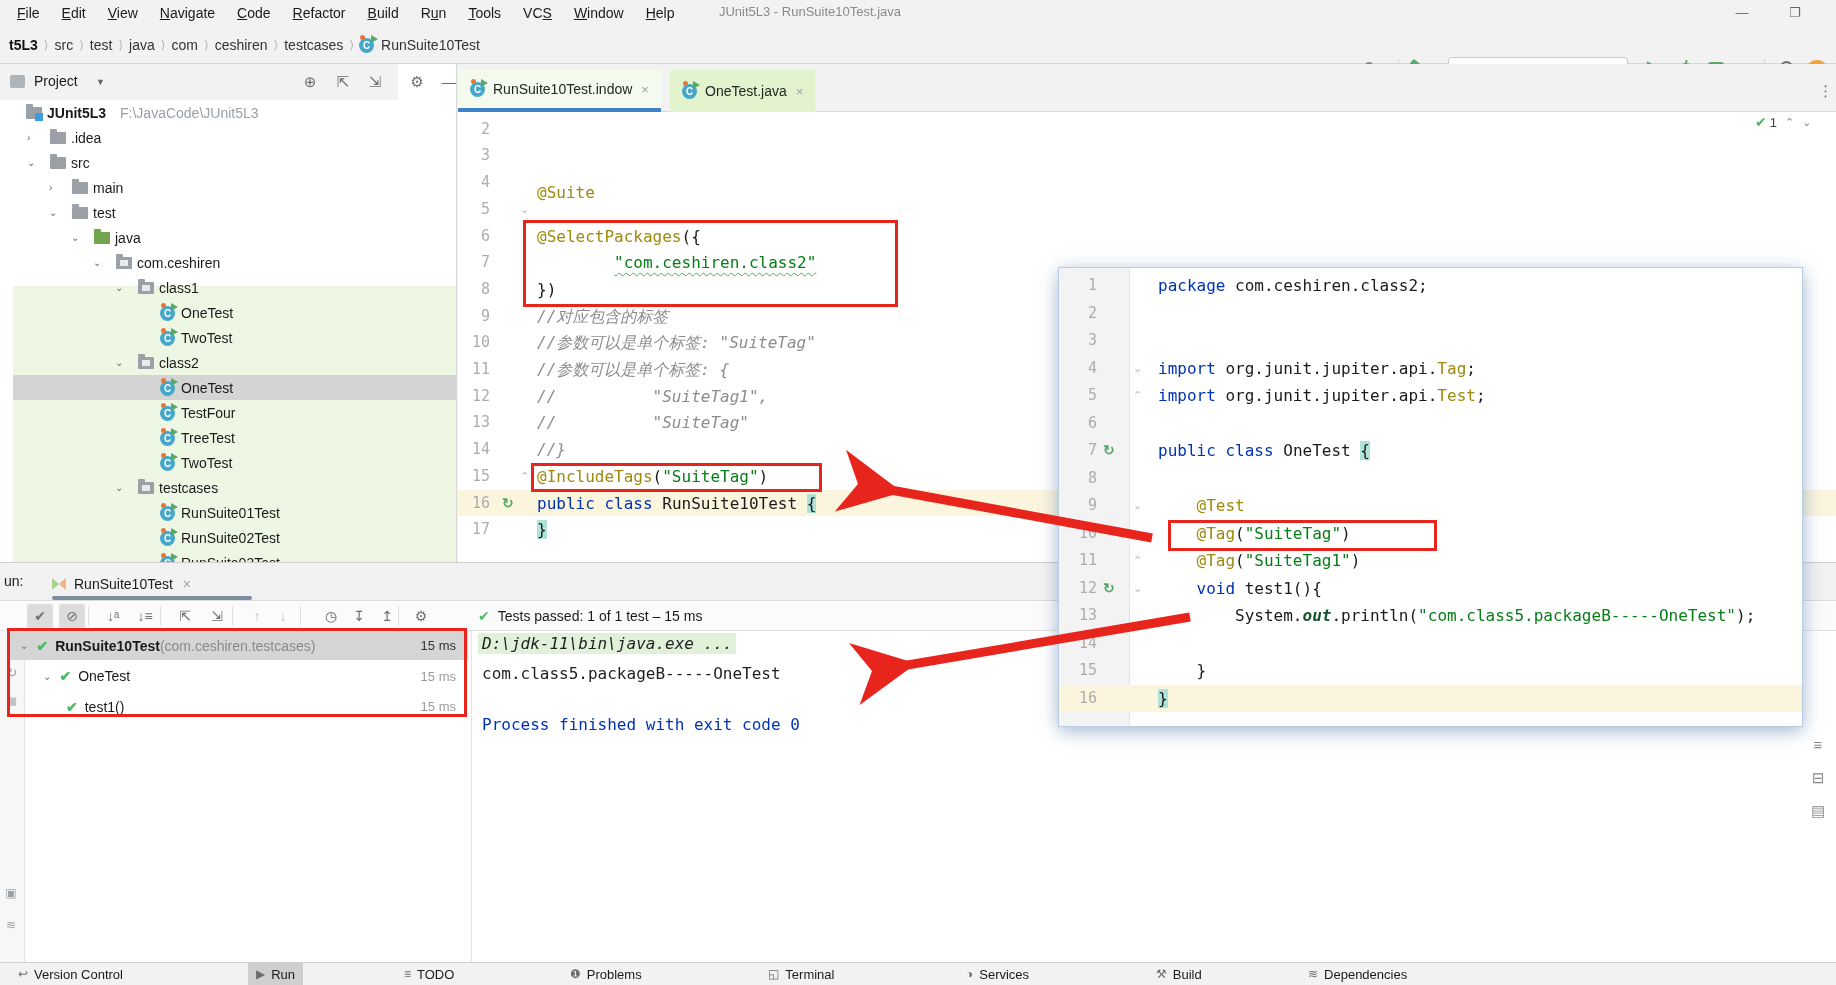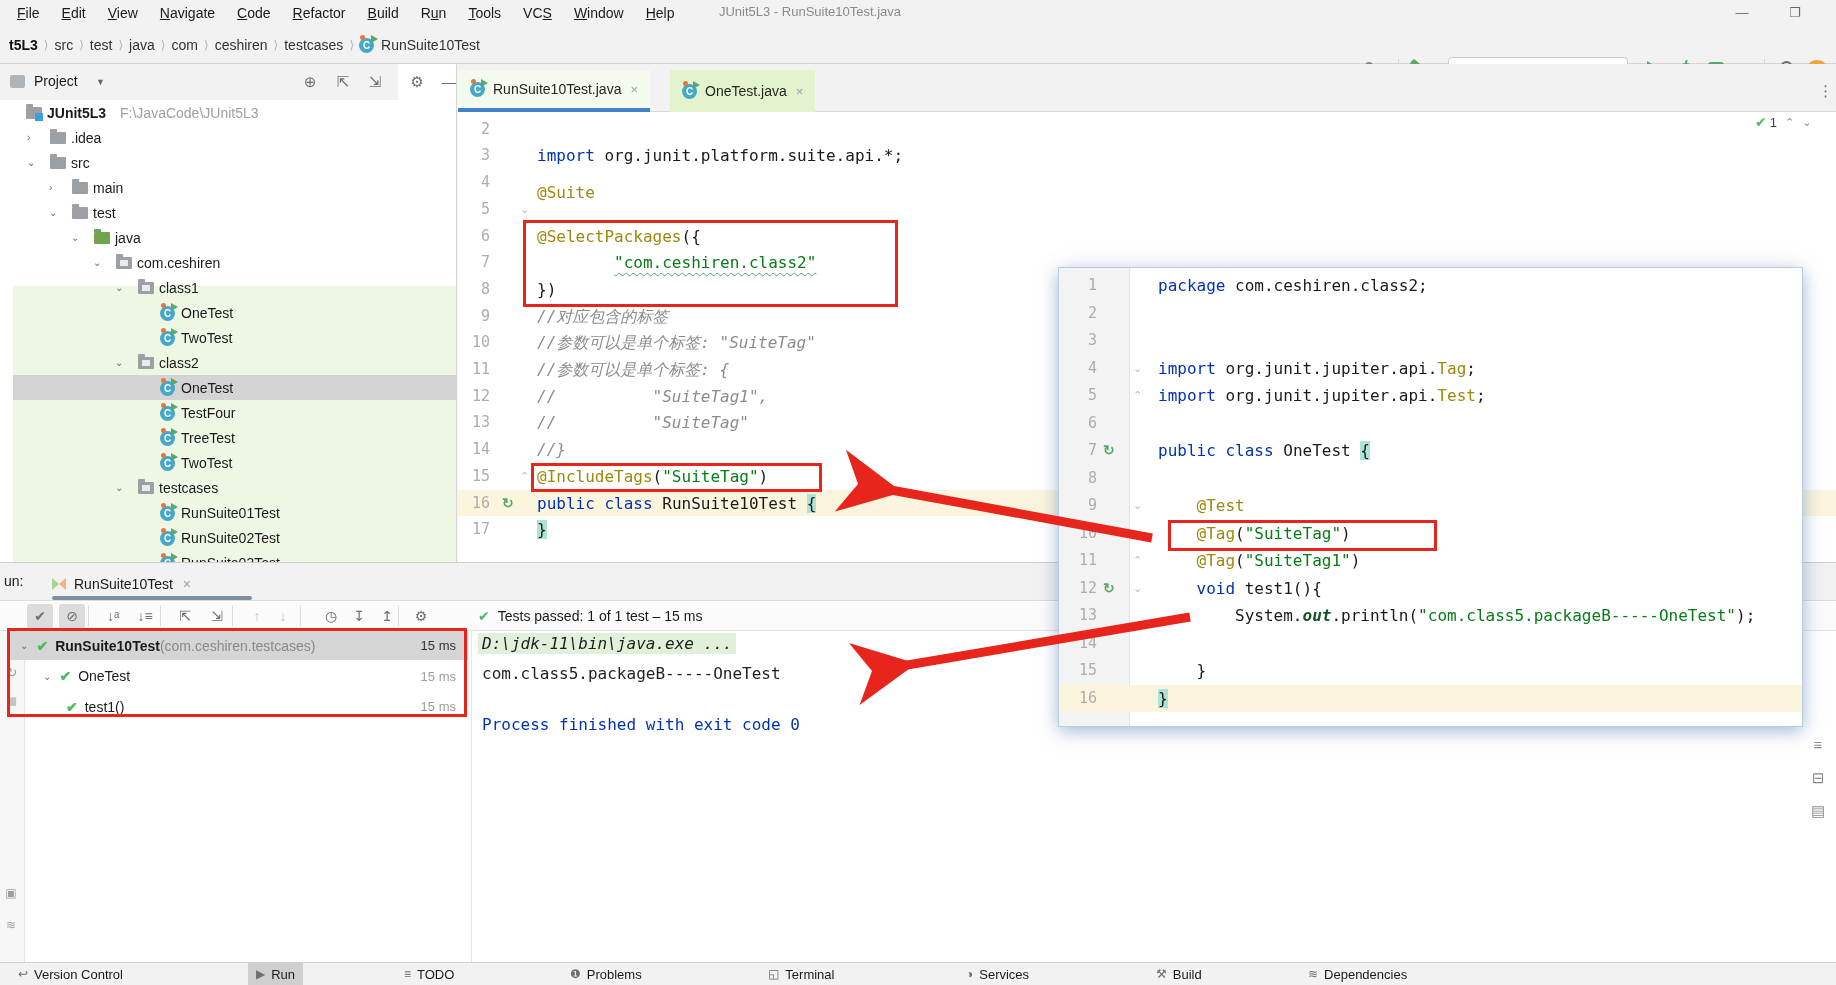--- a/index.html
+++ b/index.html
@@ -352,42 +352,41 @@
     </div>
   </div>
 
   <div class="tabbar">
     <div class="etab etab1">
       <span class="tclass" style="width:16px;height:16px;">
           <span class="circ">C</span>
           <span class="runover"></span>
           <span class="dot"></span>
         </span>
-      <span>RunSuite10Test.java</span>
+      <span>RunSuite10Test.indow</span>
       <span class="x">×</span>
     </div>
     <div class="etab etab2">
       <span class="tclass" style="width:16px;height:16px;">
           <span class="circ">C</span>
           <span class="runover"></span>
           <span class="dot"></span>
         </span>
       <span>OneTest.java</span>
       <span class="x">×</span>
     </div>
     <div class="tab-more">⋮</div>
   </div>
 
   <div class="editor" id="main-editor">
       <div class="gut-num" style="top: -23px; left: 0px;">1</div>
       <div class="code-line" style="top: -23px; left: 79px;"></div>
       <div class="gut-num" style="top: 3.7px; left: 0px;">2</div>
       <div class="code-line" style="top: 3.7px; left: 79px;"></div>
       <div class="gut-num" style="top: 30.4px; left: 0px;">3</div>
-      <div class="code-line" style="top: 30.4px; left: 79px;"><span class="k">import</span><span class="t"> org.junit.platform.suite.api.*;</span></div>
       <div class="gut-num" style="top: 57.1px; left: 0px;">4</div>
       <div class="code-line" style="top: 57.1px; left: 79px;"></div>
       <div class="gut-num" style="top: 83.8px; left: 0px;">5</div>
       <div class="fold" style="top: 83.8px; left: 62px;">⌄</div>
       <div class="code-line" style="top: 67px; left: 79px;"><span class="a">@Suite</span></div>
       <div class="gut-num" style="top: 110.5px; left: 0px;">6</div>
       <div class="code-line" style="top: 110.5px; left: 79px;"><span class="a">@SelectPackages</span><span class="t">({</span></div>
       <div class="gut-num" style="top: 137.2px; left: 0px;">7</div>
       <div class="code-line" style="top: 137.2px; left: 79px;"><span class="t">        </span><span class="sw">"com.ceshiren.class2"</span></div>
       <div class="gut-num" style="top: 163.9px; left: 0px;">8</div>

